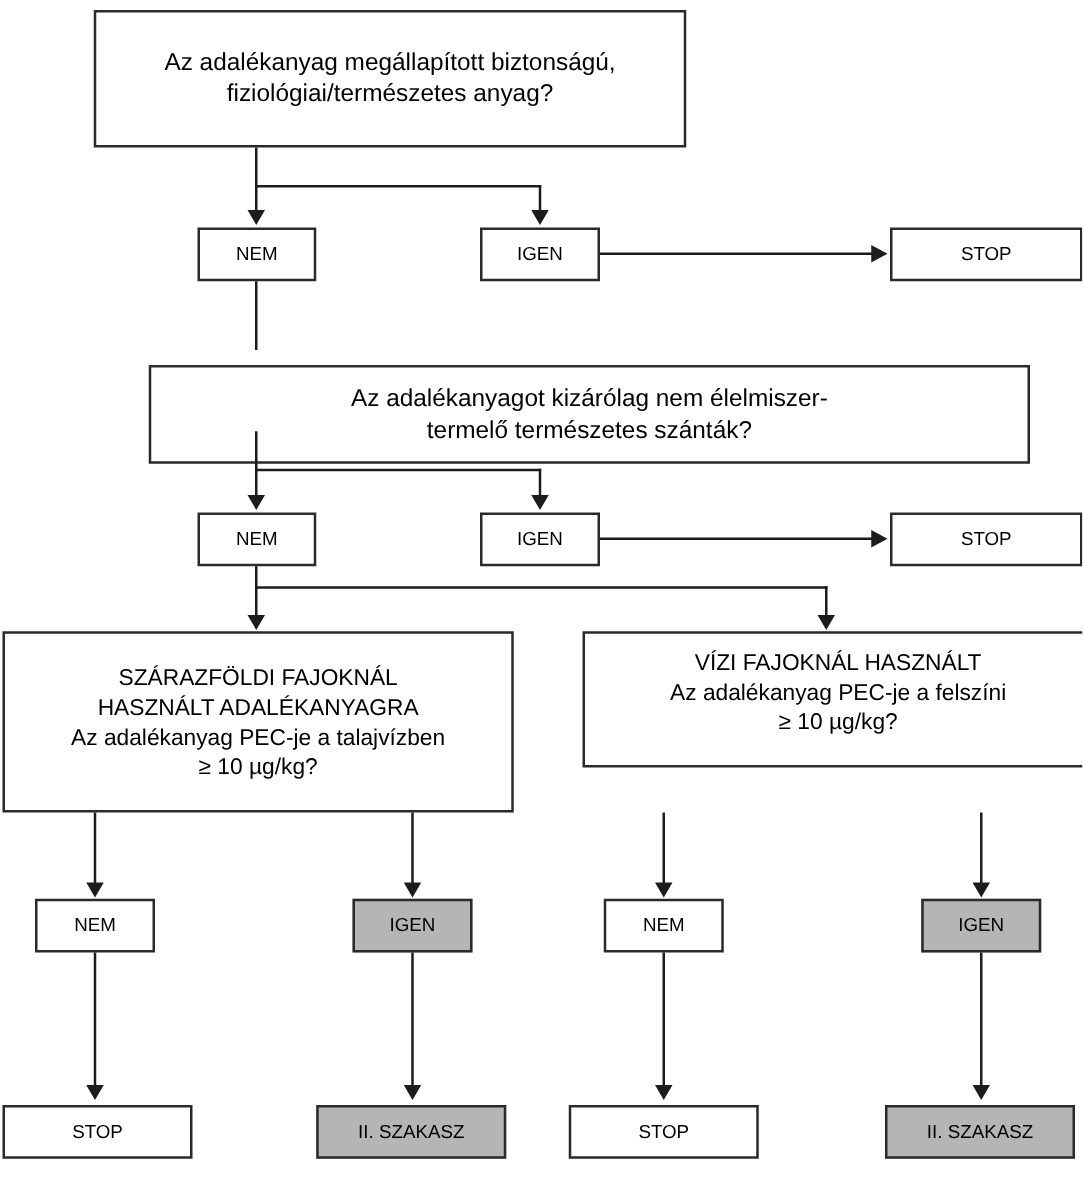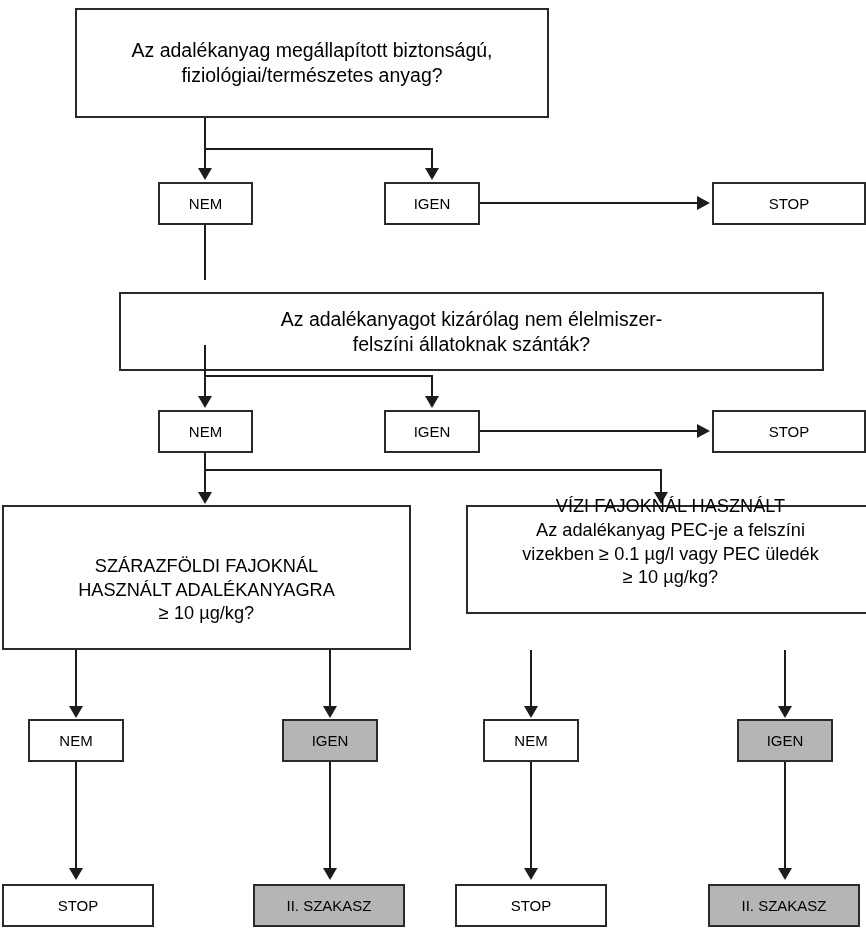--- a/index.html
+++ b/index.html
@@ -104,21 +104,21 @@
   </div>
 
   <div class="line h-line" style="left:480px; top:202px; width:219px;"></div>
   <div class="arrow-right" style="left:697px; top:196px;"></div>
 
   <div class="line v-line" style="left:204px; top:225px; height:55px;"></div>
 
   <div class="box q-box" style="left:75px; top:292px; width:705px; height:79px;margin-left:44px;">
     <div>
       <span>Az adalékanyagot kizárólag nem élelmiszer-</span><br>
-      <span>felszíni állatoknak szánták?</span>
+      <span>termelő természetes szánták?</span>
     </div>
   </div>
 
   <div class="line v-line" style="left:204px; top:345px; height:32px;"></div>
   <div class="line h-line" style="left:204px; top:375px; width:229px;"></div>
   <div class="line v-line" style="left:204px; top:375px; height:22px;"></div>
   <div class="arrow-down" style="left:198px; top:396px;"></div>
   <div class="line v-line" style="left:431px; top:375px; height:22px;"></div>
   <div class="arrow-down" style="left:425px; top:396px;"></div>
 
@@ -141,29 +141,29 @@
   <div class="line h-line" style="left:204px; top:469px; width:458px;"></div>
   <div class="line v-line" style="left:204px; top:469px; height:24px;"></div>
   <div class="arrow-down" style="left:198px; top:492px;"></div>
   <div class="line v-line" style="left:660px; top:469px; height:24px;"></div>
   <div class="arrow-down" style="left:654px; top:492px;"></div>
 
   <div class="box pec-box" style="left:2px; top:505px; width:409px; height:145px;">
     <div>
       <span class="cap">SZÁRAZFÖLDI FAJOKNÁL</span>
       <span class="cap">HASZNÁLT ADALÉKANYAGRA</span>
+      <span class="cap">Az adalékanyag PEC-je a talajvízben</span>
       <span class="cap">≥ 10 µg/kg?</span>
     </div>
   </div>
 
   <div class="box pec-box" style="left:455px; top:505px; width:409px; height:109px;margin-left:11px;">
     <div>
       <span class="cap">VÍZI FAJOKNÁL HASZNÁLT</span>
       <span class="cap">Az adalékanyag PEC-je a felszíni</span>
-      <span class="cap">vizekben ≥ 0.1 µg/l vagy PEC üledék</span>
       <span class="cap">≥ 10 µg/kg?</span>
     </div>
   </div>
 
   <div class="line v-line" style="left:75px; top:650px; height:62px;"></div>
   <div class="arrow-down" style="left:69px; top:706px;"></div>
   <div class="line v-line" style="left:329px; top:650px; height:62px;"></div>
   <div class="arrow-down" style="left:323px; top:706px;"></div>
 
   <div class="line v-line" style="left:530px; top:650px; height:62px;"></div>

